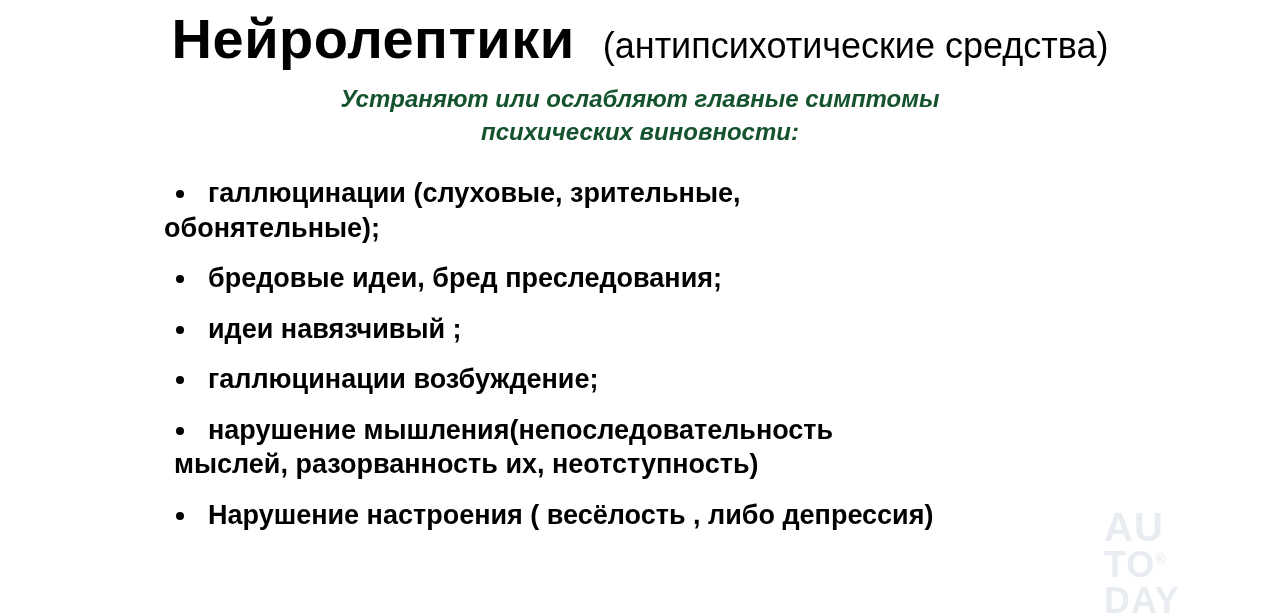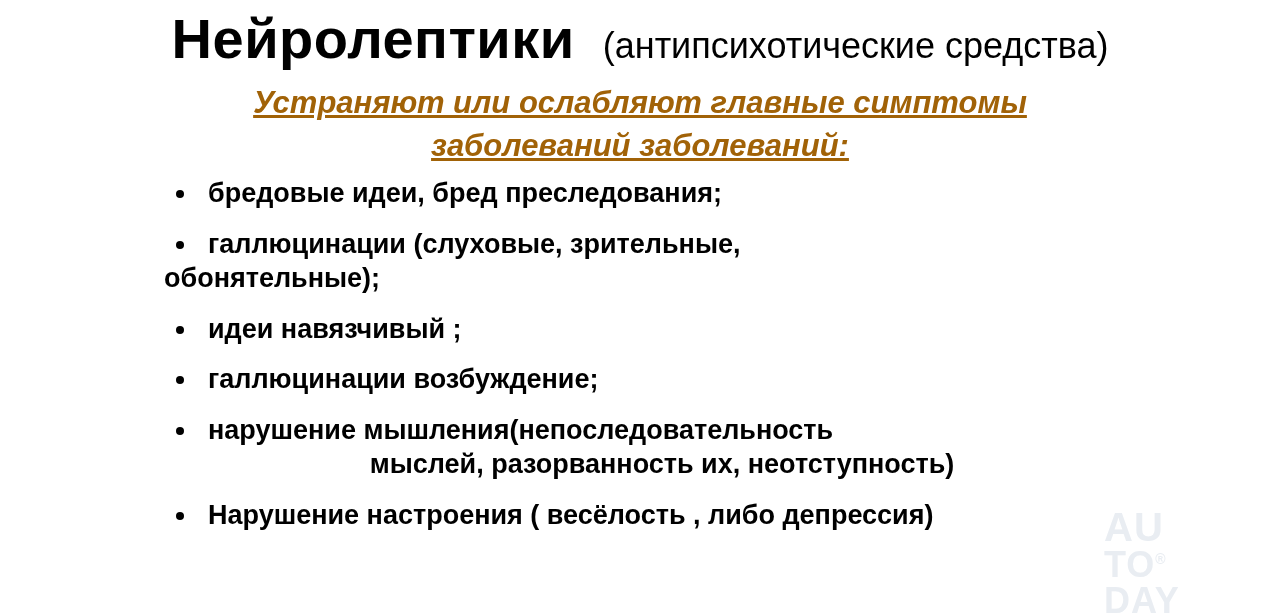--- a/index.html
+++ b/index.html
@@ -37,26 +37,25 @@
     font-size: 36px;
     font-weight: normal;
     margin-left: 28px;
   }
   .red-heading {
     position: absolute;
     left: 180px;
     top: 82px;
     width: 920px;
     text-align: center;
-    color: #a16207;
+    color: #14532d;
     font-weight: bold;
     font-style: italic;
-    font-size: 31px;
+    font-size: 24px;
     line-height: 1.38;
-    text-decoration: underline;
   }
   .bullets {
     position: absolute;
     left: 150px;
     top: 176px;
     width: 1000px;
   }
   .bullet {
     position: relative;
     font-size: 27px;
@@ -76,21 +75,20 @@
   }
   .bullet.wide {
     padding-left: 58px;
   }
   .bullet .line2 {
     display: block;
     margin-left: -44px;
   }
   .bullet .line2.indent-b {
     margin-left: -34px;
-    text-align: center;
   }
   .watermark {
     position: absolute;
     right: 16px;
     bottom: 10px;
     width: 160px;
     height: 96px;
     color: #e9edf2;
     font-weight: bold;
     line-height: 1;
@@ -119,34 +117,34 @@
 
 <div class="slide">
 
   <div class="title-row">
     <span class="title-main">Нейролептики</span><span class="title-sub">(антипсихотические средства)</span>
   </div>
 
   <div class="red-heading">
     <span>Устраняют или ослабляют главные симптомы</span>
     <br>
-    <span>заболеваний заболеваний:</span>
+    <span>психических виновности:</span>
   </div>
 
   <div class="bullets">
 
     <div class="bullet">
       <span class="dot"></span>
-      <span>бредовые идеи, бред преследования;</span>
+      <span>галлюцинации (слуховые, зрительные,</span>
+      <span class="line2">обонятельные);</span>
     </div>
 
     <div class="bullet">
       <span class="dot"></span>
-      <span>галлюцинации (слуховые, зрительные,</span>
-      <span class="line2">обонятельные);</span>
+      <span>бредовые идеи, бред преследования;</span>
     </div>
 
 
     <div class="bullet">
       <span class="dot"></span>
       <span>идеи навязчивый ;</span>
     </div>
 
     <div class="bullet">
       <span class="dot"></span>

